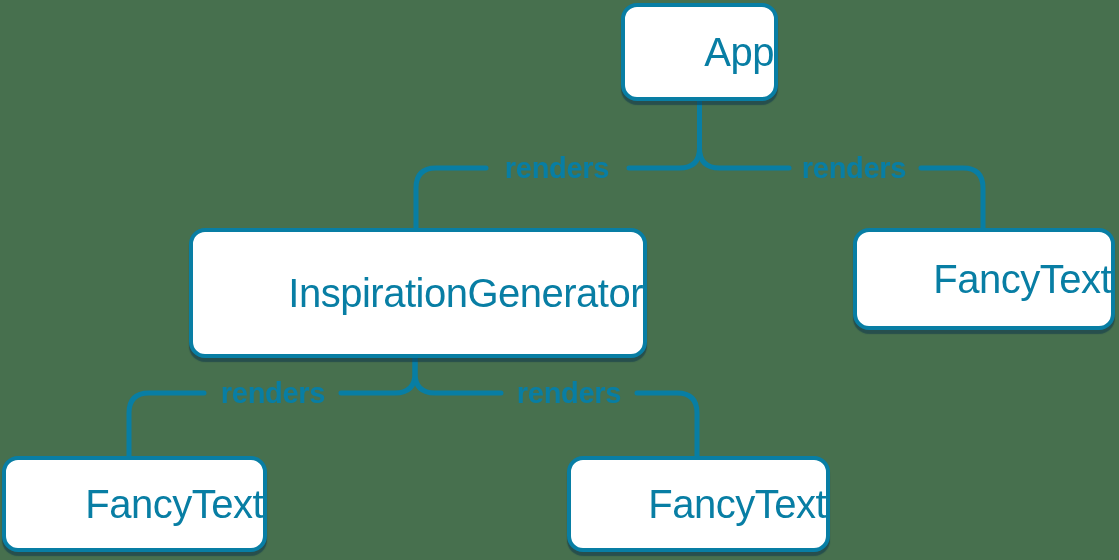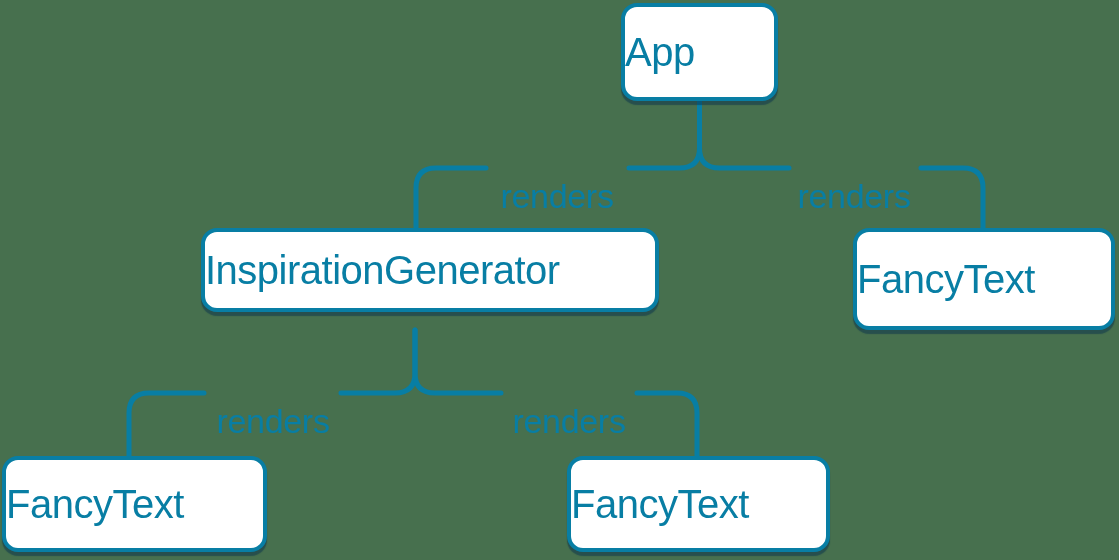--- a/index.html
+++ b/index.html
@@ -32,43 +32,42 @@
     stroke-linecap: round;
   }
   .node {
     position: absolute;
     background: var(--node-bg);
     border: 4.5px solid var(--accent);
     border-radius: 16px;
     box-shadow: 0 4px 1px rgba(12, 52, 76, 0.55);
     display: flex;
     align-items: center;
-    justify-content: flex-start;
+    justify-content: flex-end;
   }
   .node-label {
     color: var(--accent);
     font-size: 40px;
     font-weight: 500;
     letter-spacing: -0.5px;
     white-space: nowrap;
   }
   .edge-label {
     position: absolute;
     transform: translate(-50%, -50%);
     color: var(--accent);
-    font-size: 34px;
-    font-weight: 400;
+    font-size: 29px;
+    font-weight: 700;
     letter-spacing: -0.3px;
     white-space: nowrap;
     line-height: 1;
-    margin-top: 28px;
   }
   
   .node-app        { left: 621px; top: 3px;   width: 157px; height: 98px; }
-  .node-ig         { left: 201px; top: 228px; width: 458px; height: 84px; }
+  .node-ig         { left: 189px; top: 228px; width: 458px; height: 130px; }
   .node-fancy-r    { left: 853px; top: 228px; width: 262px; height: 102px; }
   .node-fancy-l    { left: 2px;   top: 456px; width: 265px; height: 96px; }
   .node-copyright  { left: 567px; top: 456px; width: 263px; height: 96px; }
   
   .label-a { left: 557px; top: 168px; }
   .label-b { left: 854px; top: 168px; }
   .label-c { left: 273px; top: 393px; }
   .label-d { left: 569px; top: 393px; }
 </style>
 </head>

